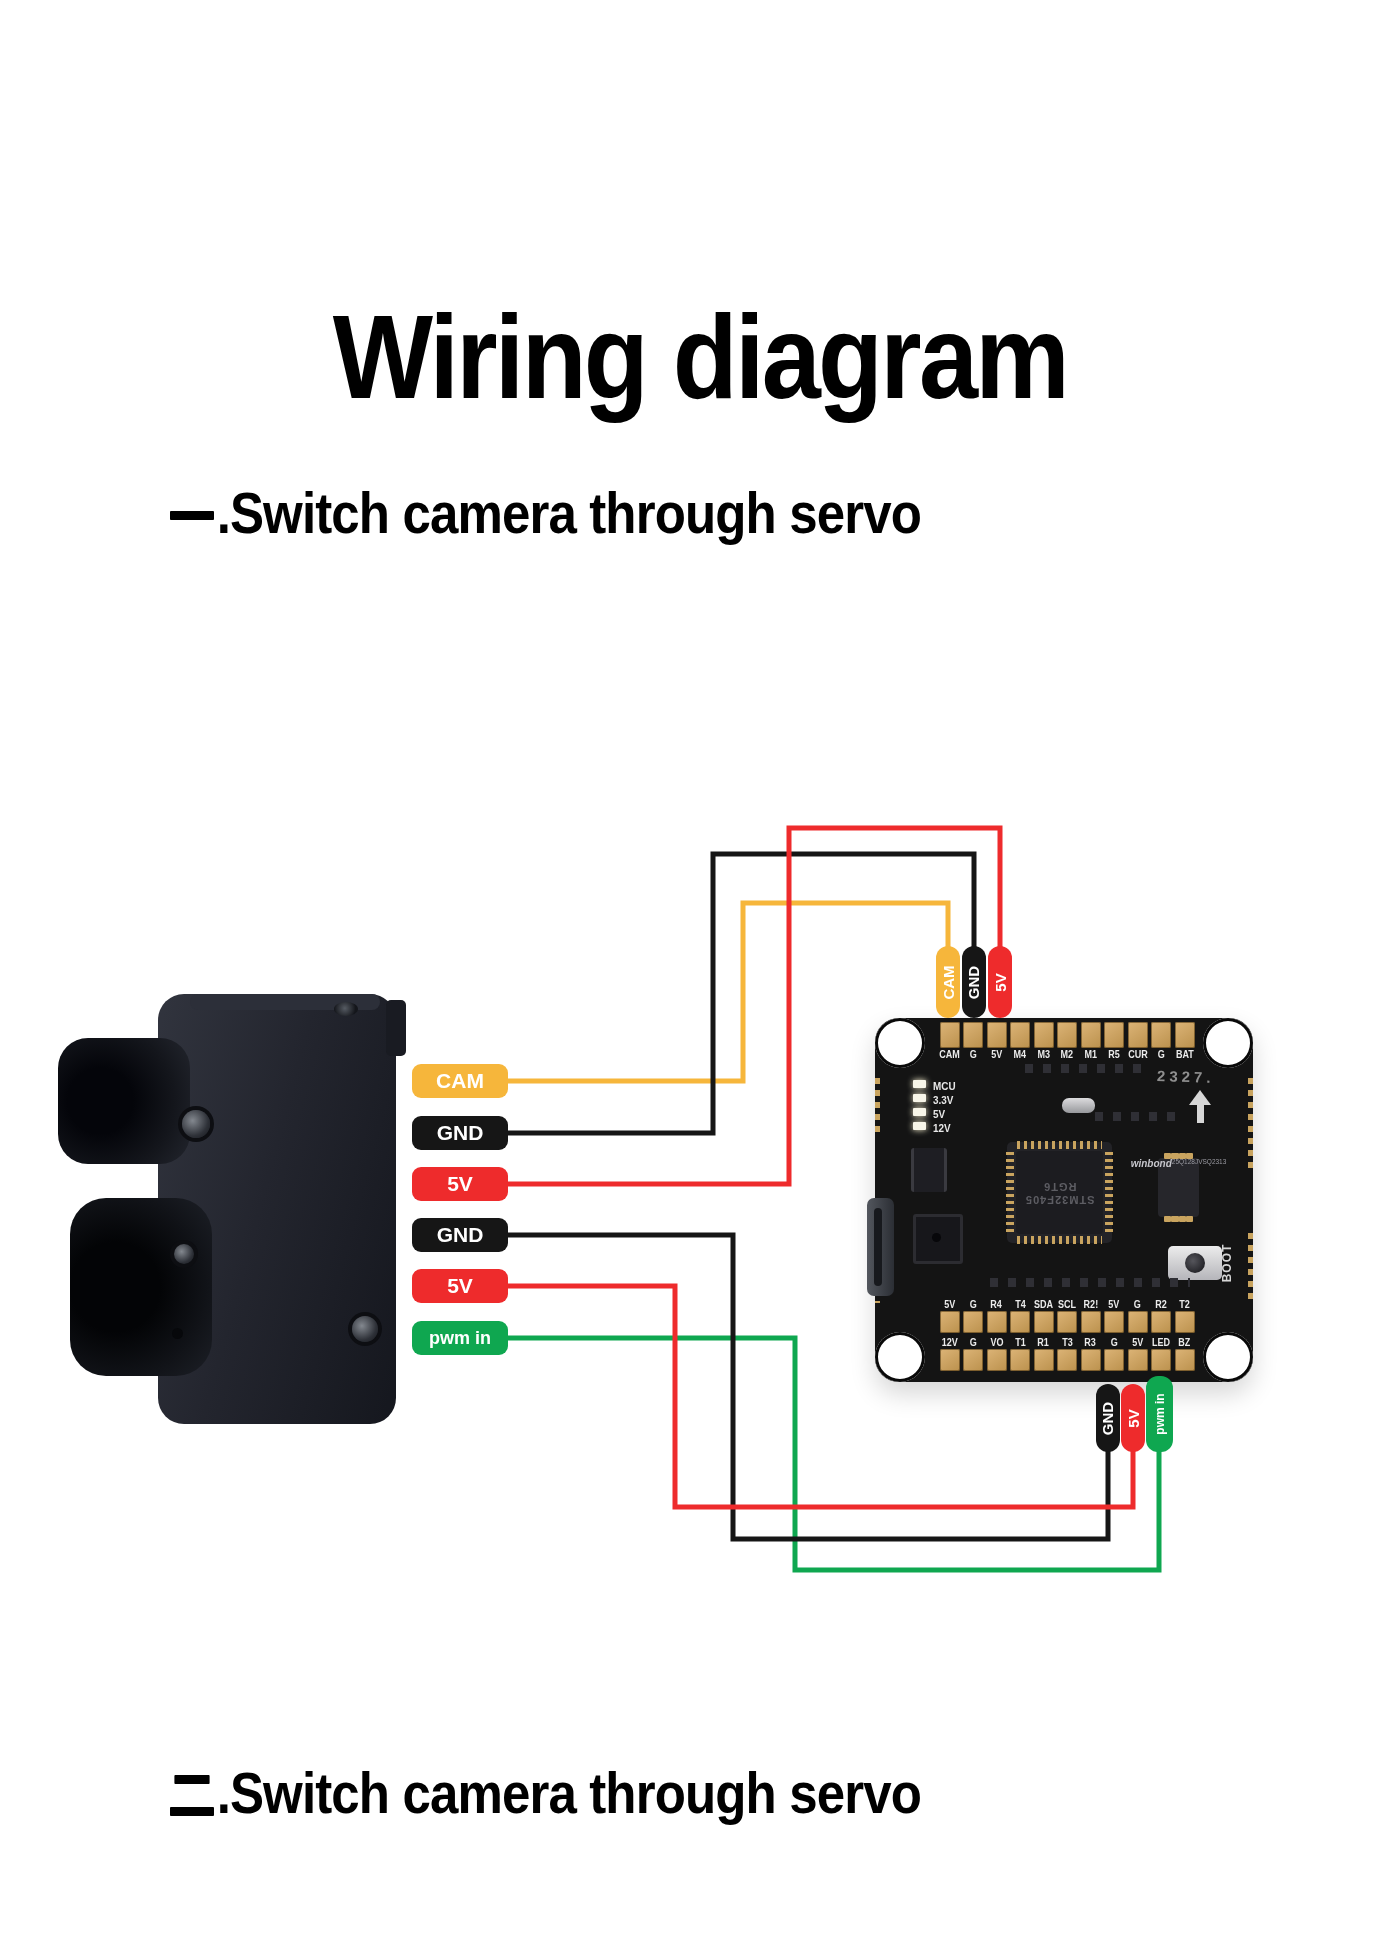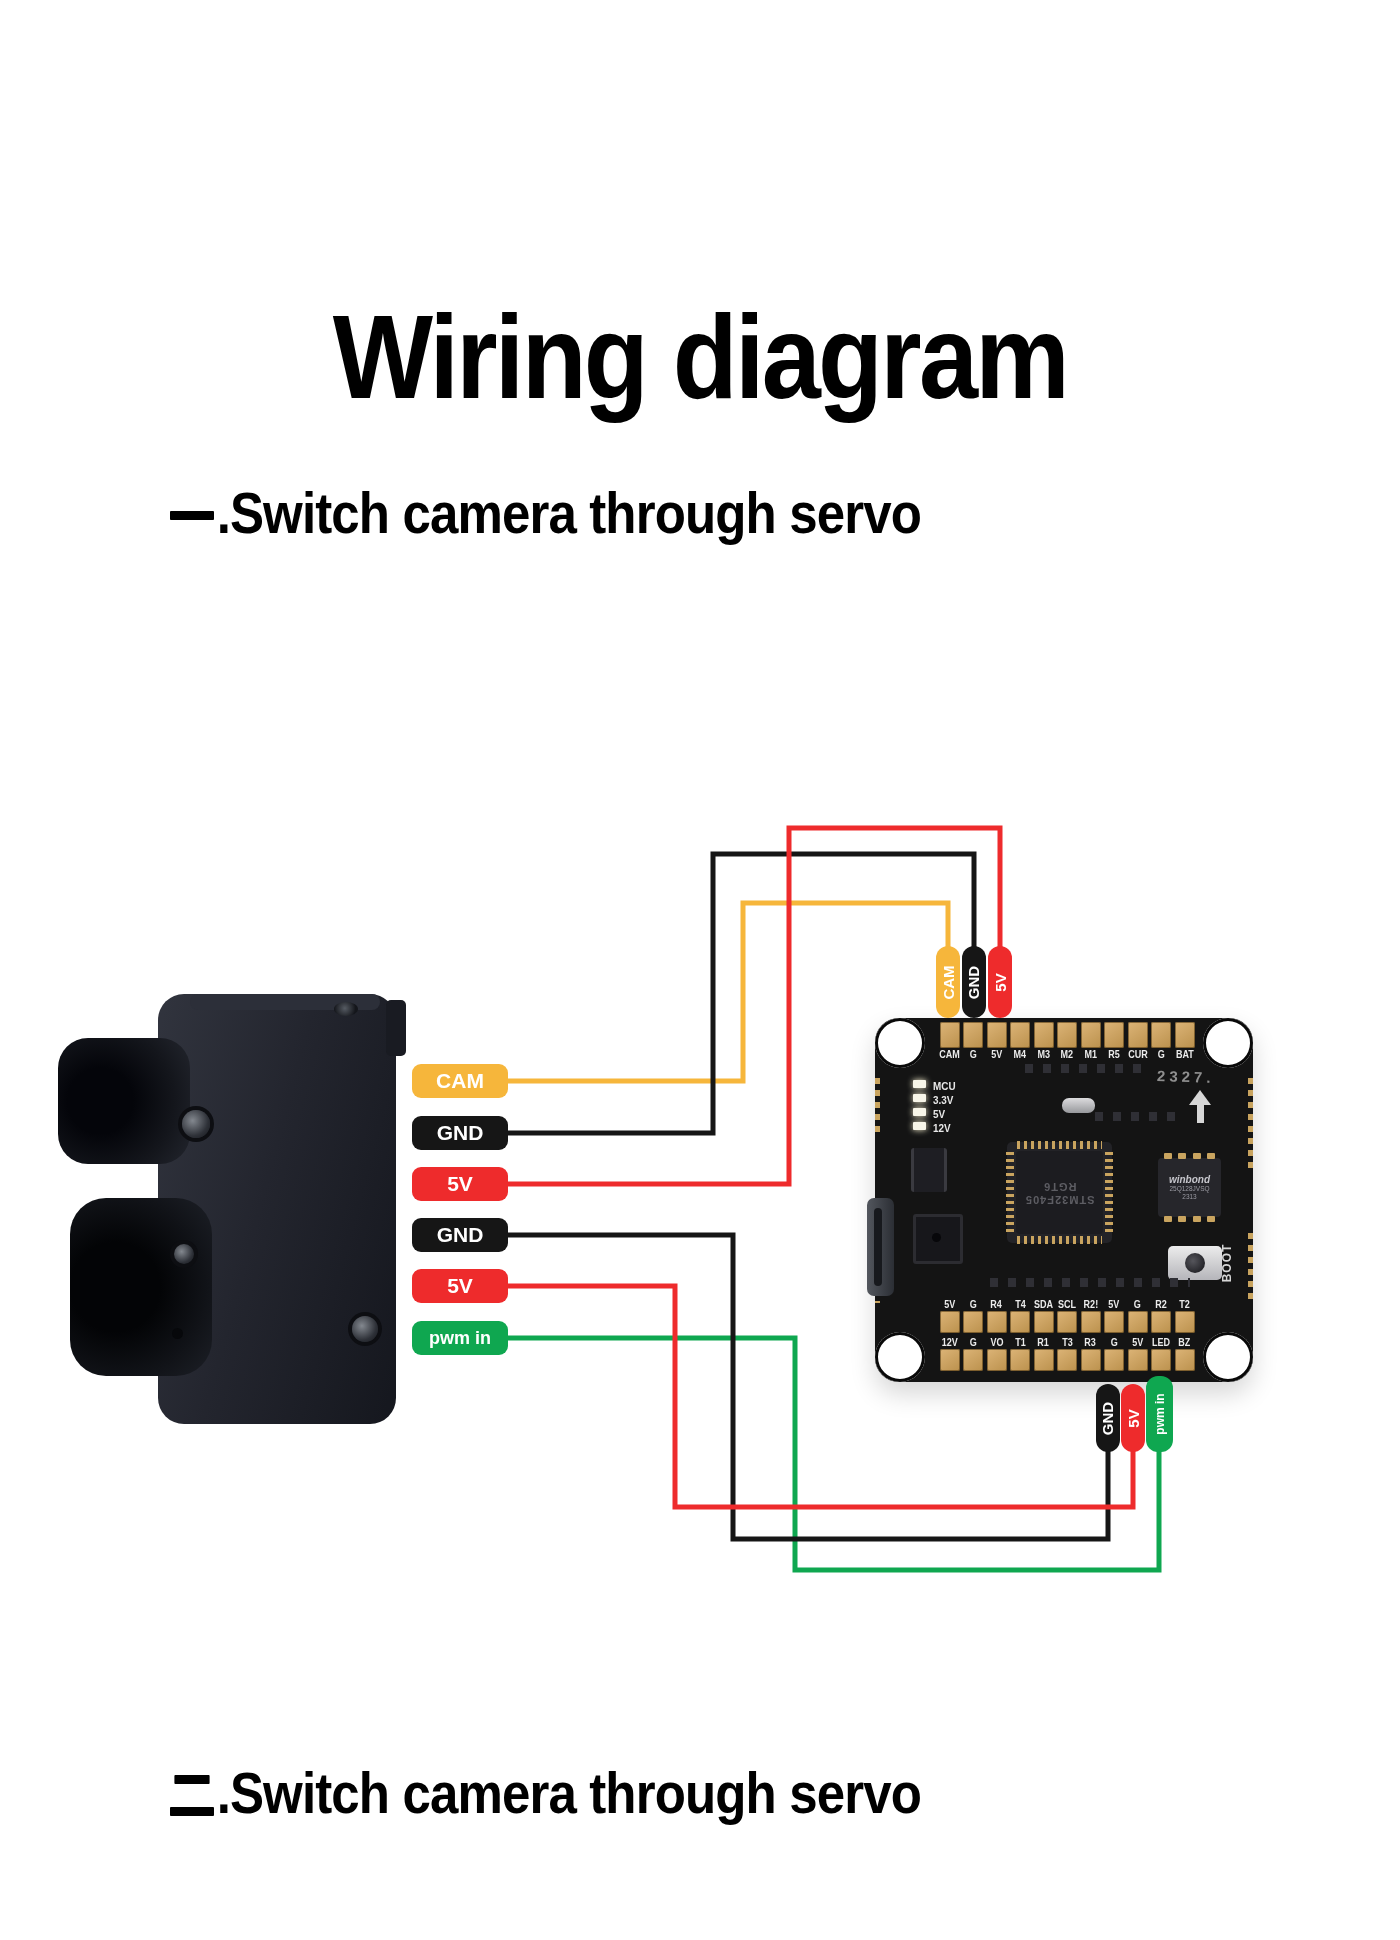--- a/index.html
+++ b/index.html
@@ -77,22 +77,22 @@
   .uparrow .stem{width:7px;height:18px;background:#d7d7d7;margin:0 auto;}
   .mcu{position:absolute;left:132px;top:124px;width:105px;height:101px;background:#232327;border-radius:5px;}
   .mcu .pins-h{position:absolute;left:10px;right:10px;height:8px;
         background:repeating-linear-gradient(90deg,#c9a45f 0 3px,transparent 3px 7px);}
   .mcu .pins-v{position:absolute;top:10px;bottom:10px;width:8px;
         background:repeating-linear-gradient(180deg,#c9a45f 0 3px,transparent 3px 7px);}
   .mcu .die{position:absolute;left:9px;top:9px;right:9px;bottom:9px;background:#1c1c20;border-radius:4px;
             display:flex;align-items:center;justify-content:center;}
   .mcu .die-text{transform:rotate(180deg);text-align:center;color:#5d5d63;font-size:11px;line-height:13px;
                  font-weight:bold;letter-spacing:1px;}
-  .flash{position:absolute;left:283px;top:140px;width:63px;height:59px;background:#26262b;border-radius:4px;
-         display:flex;flex-direction:column;align-items:center;justify-content:center;}
+  .flash{position:absolute;left:283px;top:140px;width:41px;height:59px;background:#26262b;border-radius:4px;
+         display:flex;flex-direction:row;align-items:flex-start;justify-content:center;}
   .flash .fpins{position:absolute;left:6px;right:6px;height:6px;display:flex;justify-content:space-between;}
   .flash .fpins i{width:8px;height:6px;background:#c9a45f;border-radius:1px;}
   .flash .brand{font-size:10px;font-style:italic;font-weight:bold;color:#c6c6cc;line-height:11px;}
   .flash .part{font-size:6.5px;color:#9a9aa2;line-height:8px;}
   .bootbtn{position:absolute;left:293px;top:228px;width:54px;height:34px;border-radius:5px;
            background:linear-gradient(#ececec,#b5b5ba);display:flex;align-items:center;justify-content:center;}
   .bootbtn i{width:20px;height:20px;border-radius:50%;background:radial-gradient(circle at 40% 40%,#55555b,#26262b 70%);}
   .bootlabel{position:absolute;left:344px;top:222px;width:16px;height:46px;display:flex;align-items:center;justify-content:center;}
   .bootlabel span{transform:rotate(-90deg);font-size:12px;font-weight:bold;color:#d6d6d6;letter-spacing:1px;}
   .usb{position:absolute;left:867px;top:1198px;width:27px;height:98px;border-radius:7px;

